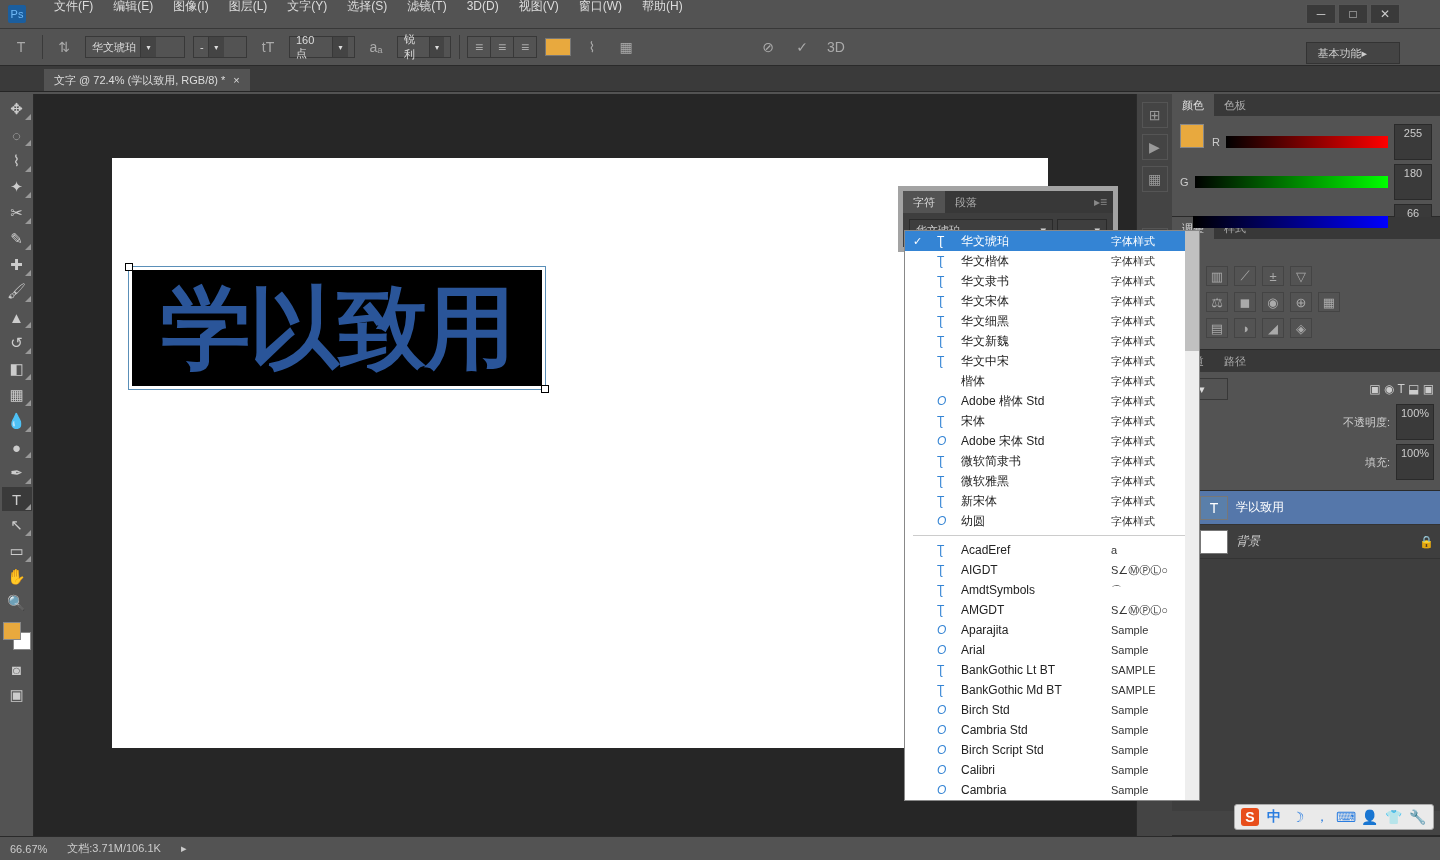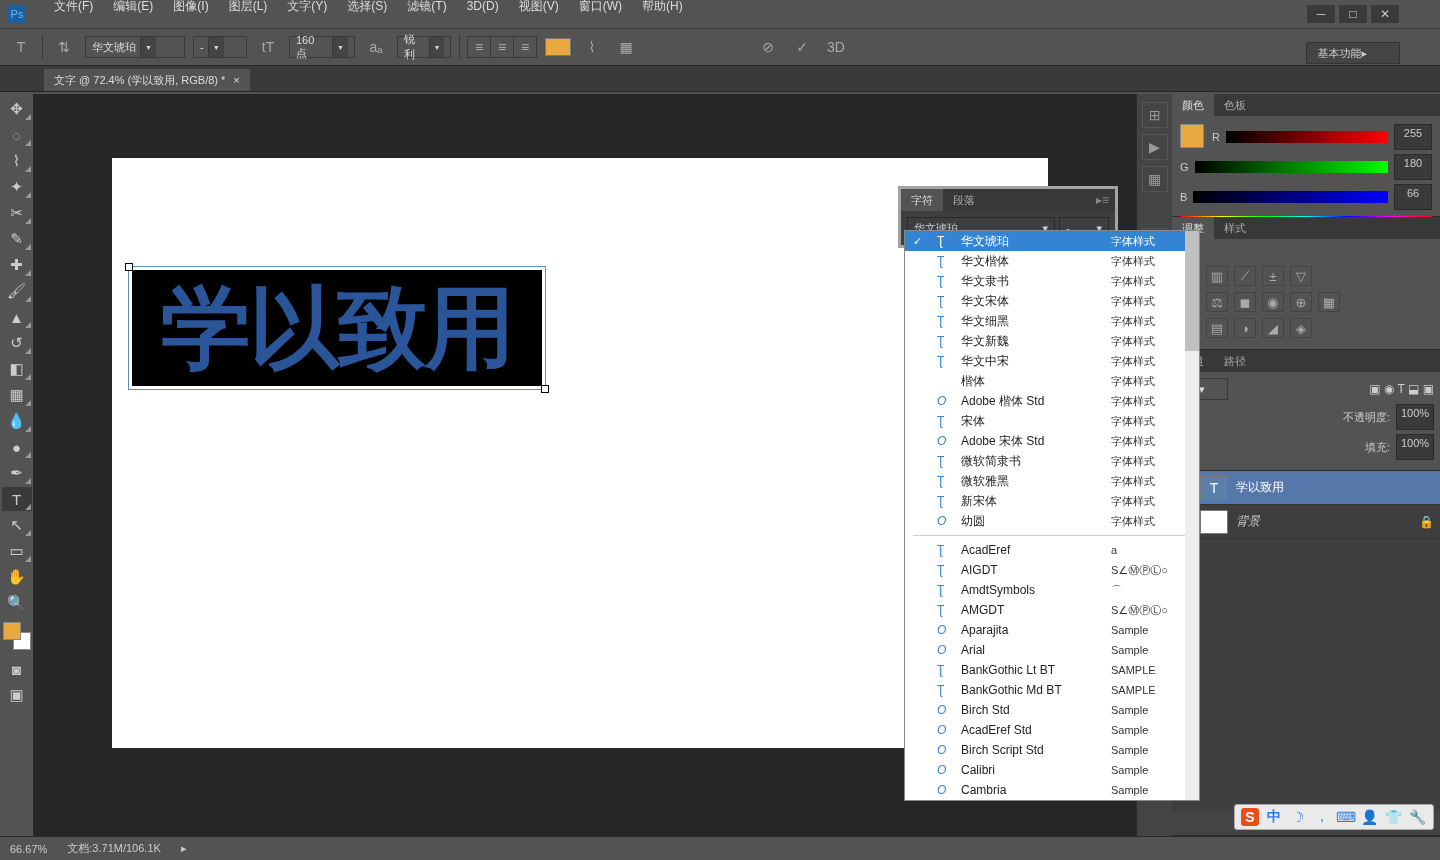--- a/index.html
+++ b/index.html
@@ -42,36 +42,36 @@
 .panel{background:#535353;border-bottom:1px solid #2a2a2a}
 .panel-tabs{height:22px;background:#383838;display:flex;align-items:center}
 .ptab{padding:0 10px;height:22px;display:flex;align-items:center;font-size:11px;color:#aaa}
 .ptab.active{background:#535353;color:#ddd}
 .color-panel{padding:8px;height:100px}
 .color-row{display:flex;align-items:center;gap:6px;margin-bottom:4px;font-size:11px}
 .slider-track{flex:1;height:12px;position:relative}
 .slider-r{background:linear-gradient(90deg,#000,#f00)}
 .slider-g{background:linear-gradient(90deg,#000,#0f0)}
 .slider-b{background:linear-gradient(90deg,#000,#00f)}
-.val-box{width:38px;height:26px;background:#3a3a3a;border:1px solid #2a2a2a;text-align:center;font-size:11px;line-height:16px}
+.val-box{width:38px;height:36px;background:#3a3a3a;border:1px solid #2a2a2a;text-align:center;font-size:11px;line-height:16px}
 .rainbow{height:14px;background:linear-gradient(90deg,red,yellow,lime,cyan,blue,magenta,red);margin-top:6px}
 .adjust-panel{padding:6px;height:110px}
 .adj-row{display:flex;gap:6px;margin-bottom:6px}
 .adj-ic{width:22px;height:20px;border:1px solid #444;display:flex;align-items:center;justify-content:center;font-size:13px;color:#aaa}
 .layers-panel{flex:1;display:flex;flex-direction:column}
 .layer-opts{padding:6px;border-bottom:1px solid #2a2a2a}
 .layer-row{display:flex;align-items:center;gap:6px;margin-bottom:4px;font-size:11px}
 .layer-list{flex:1;background:#3e3e3e}
 .layer-item{height:34px;display:flex;align-items:center;padding:0 6px;gap:8px;border-bottom:1px solid #333}
 .layer-item.sel{background:#5577aa;color:#fff}
 .layer-eye{width:14px;height:14px;color:#ccc;font-size:12px}
 .layer-thumb{width:28px;height:24px;background:#fff;border:1px solid #777;display:flex;align-items:center;justify-content:center;font-size:14px;color:#666}
 .layer-thumb.t{background:#5a7faa;color:#fff}
 .statusbar{position:absolute;bottom:0;left:0;right:0;height:24px;background:#535353;border-top:1px solid #2a2a2a;display:flex;align-items:center;padding:0 10px;gap:20px;font-size:11px;color:#ccc}
-.char-panel{position:absolute;top:186px;left:898px;width:220px;background:#3e3e3e;border:3px solid #a3a3a3;z-index:5}
+.char-panel{position:absolute;top:186px;left:898px;width:220px;background:#3e3e3e;border:5px solid #a3a3a3;z-index:5}
 .char-hdr{height:22px;background:#383838;display:flex;align-items:center}
 .char-body{padding:6px}
 .font-dd{height:22px;background:#3e3e3e;border:1px solid #2a2a2a;display:flex;align-items:center;padding:0 6px;font-size:11px}
 .font-list{position:absolute;top:230px;left:904px;width:296px;background:#fff;border:1px solid #888;z-index:10;max-height:580px;overflow:hidden}
 .font-item{height:20px;display:flex;align-items:center;padding:0 8px;gap:10px;font-size:12px;color:#222}
 .font-item.sel{background:#3484d4;color:#fff}
 .font-ic{width:14px;font-size:12px;color:#3484d4}
 .font-item.sel .font-ic{color:#fff}
 .font-name{flex:1}
 .font-sample{font-size:11px;color:#333;width:80px}
@@ -473,21 +473,21 @@
       </div>
       <div class="font-item">
         <span class="check-mark"></span>
         <span class="font-ic" style="font-style: italic;">O</span>
         <span class="font-name">Birch Std</span>
         <span class="font-sample">Sample</span>
       </div>
       <div class="font-item">
         <span class="check-mark"></span>
         <span class="font-ic" style="font-style: italic;">O</span>
-        <span class="font-name">AcadEref Std</span>
+        <span class="font-name">Cambria Std</span>
         <span class="font-sample">Sample</span>
       </div>
       <div class="font-item">
         <span class="check-mark"></span>
         <span class="font-ic" style="font-style: italic;">O</span>
         <span class="font-name">Birch Script Std</span>
         <span class="font-sample">Sample</span>
       </div>
       <div class="font-item">
         <span class="check-mark"></span>

